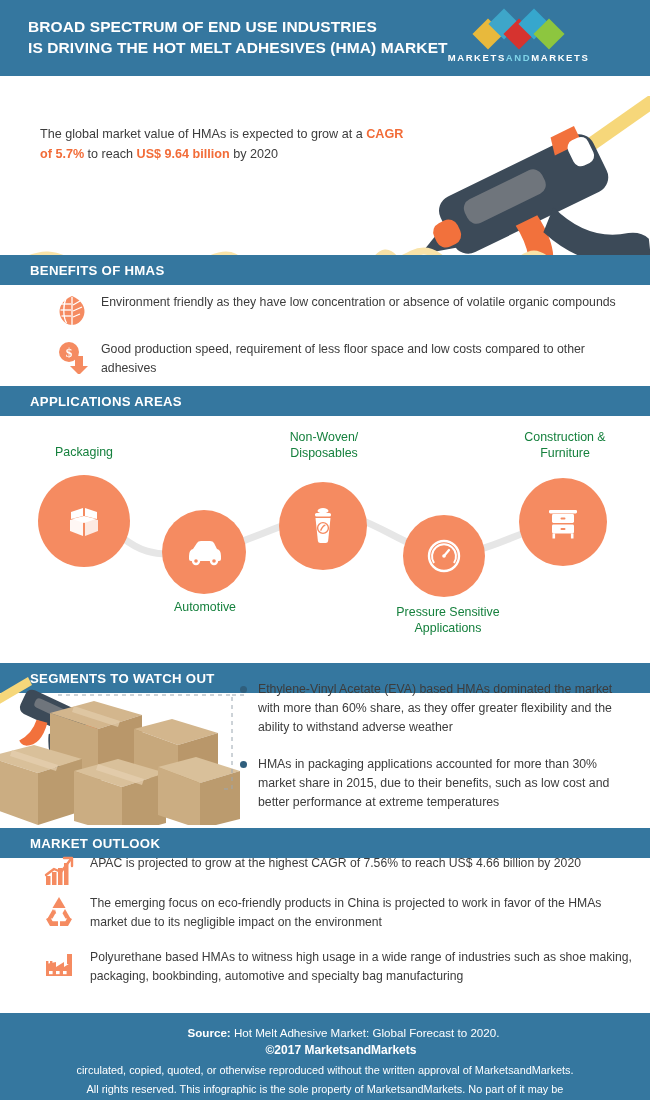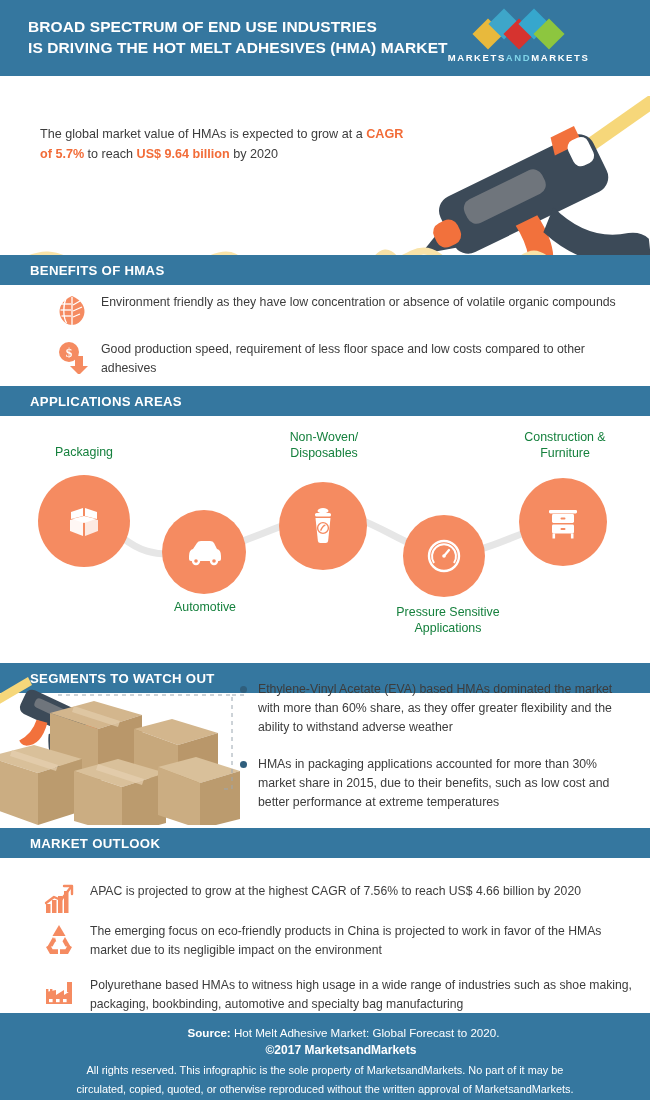--- a/index.html
+++ b/index.html
@@ -76,21 +76,21 @@
 
   
   .segments{position:absolute;left:0;top:655px;width:650px;height:170px;overflow:hidden;}
   .seg-art{position:absolute;left:-6px;top:8px;width:260px;height:165px;}
   .seg-list{position:absolute;left:240px;top:25px;width:400px;}
   .seg-item{position:relative;display:flex;margin-bottom:18px;}
   .seg-dot{width:7px;height:7px;border-radius:50%;background:#2f5f7d;flex:0 0 7px;margin-top:6px;margin-right:11px;}
   .seg-text{font-size:12.3px;line-height:1.55;color:#3c3c3c;width:372px;}
 
   
-  .outlook{position:absolute;left:0;top:864px;width:650px;height:150px;}
+  .outlook{position:absolute;left:0;top:836px;width:650px;height:150px;}
   .o-item{position:absolute;display:flex;align-items:flex-start;}
   .o-icon{width:34px;height:34px;flex:0 0 34px;margin-right:14px;}
   .o-text{font-size:12.2px;line-height:1.55;color:#3c3c3c;width:545px;}
 
   
   .footer{
     position:absolute;left:0;top:1013px;width:650px;height:87px;background:#35779f;
     color:#fff;text-align:center;padding-top:11px;box-sizing:border-box;
   }
   .f1{font-size:11.6px;line-height:1.5;padding-left:37px;}
@@ -394,17 +394,17 @@
           <rect x="21" y="23" width="3.6" height="3.2" fill="#ffffff"></rect>
         </svg>
       </span>
       <span class="o-text">Polyurethane based HMAs to witness high usage in a wide range of industries such as shoe making, packaging, bookbinding, automotive and specialty bag manufacturing</span>
     </div>
   </div>
 
   <div class="footer">
     <div class="f1"><b>Source:</b><span> Hot Melt Adhesive Market: Global Forecast to 2020.</span></div>
     <div class="f2">©2017 MarketsandMarkets</div>
+    <div class="f3">circulated, copied, quoted, or otherwise reproduced without the written approval of MarketsandMarkets.</div>
     <div class="f3">All rights reserved. This infographic is the sole property of MarketsandMarkets. No part of it may be</div>
-    <div class="f3">circulated, copied, quoted, or otherwise reproduced without the written approval of MarketsandMarkets.</div>
   </div>
 
 </div>
 
 </body></html>

